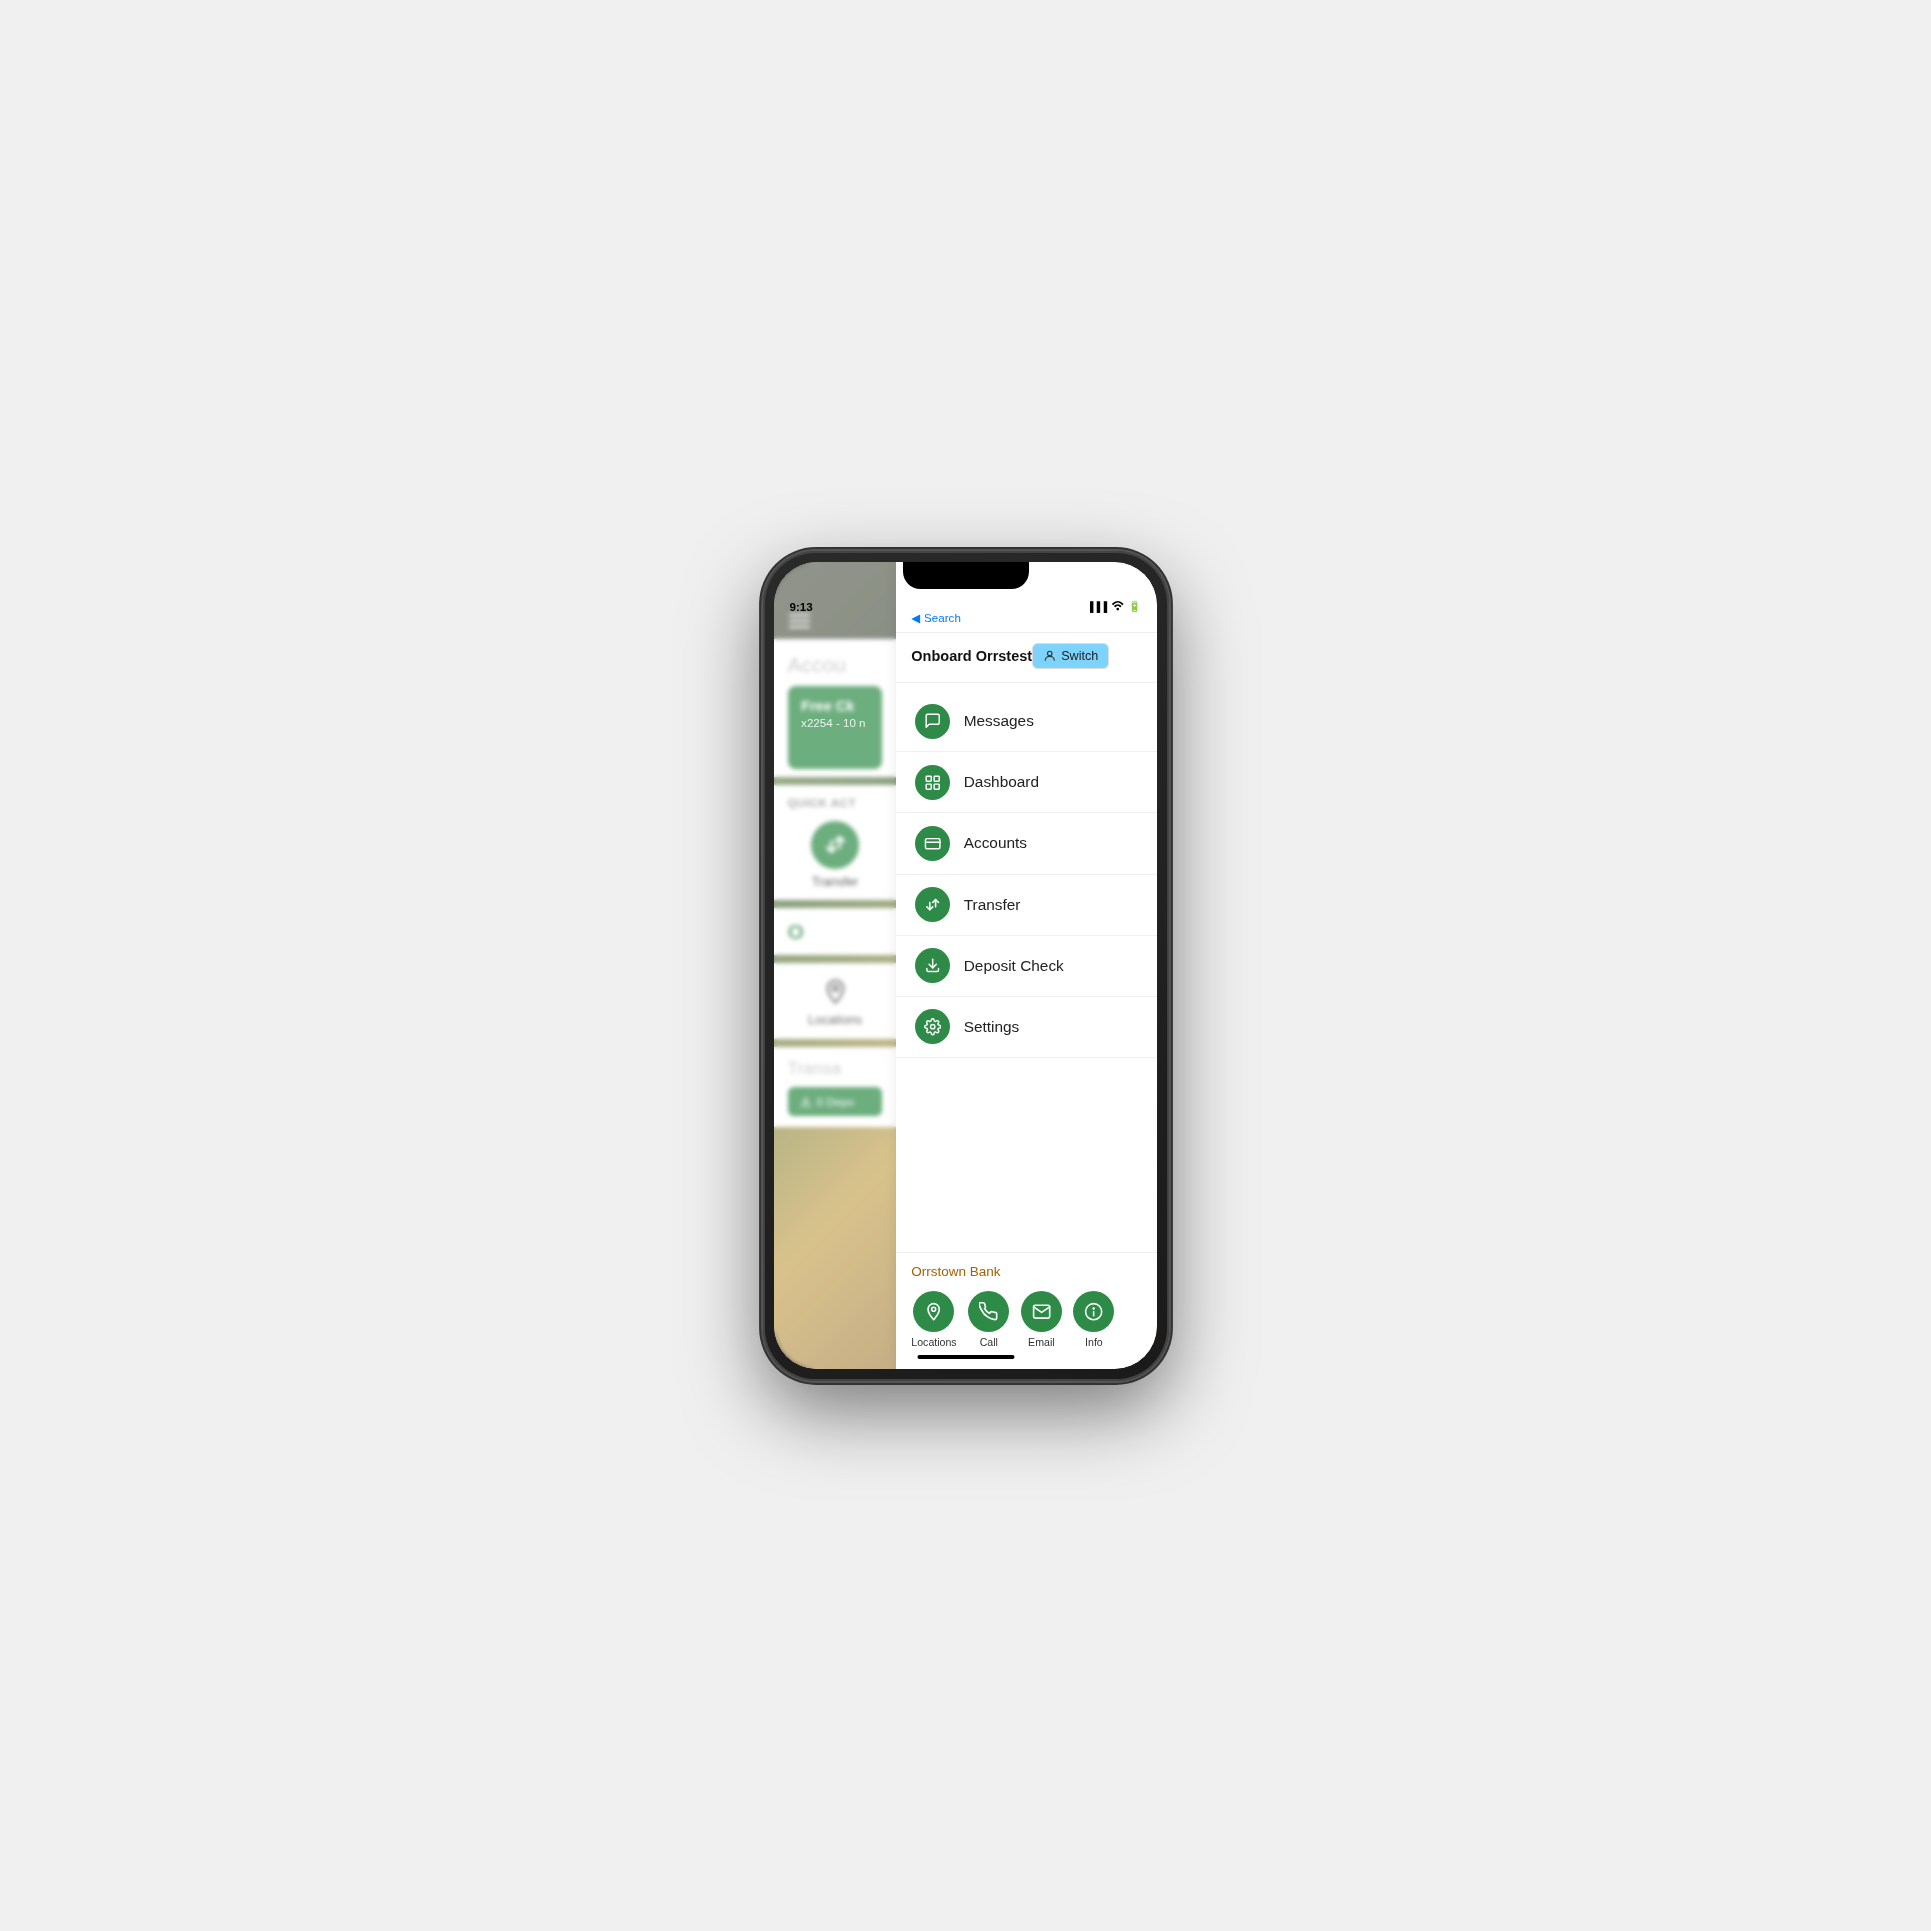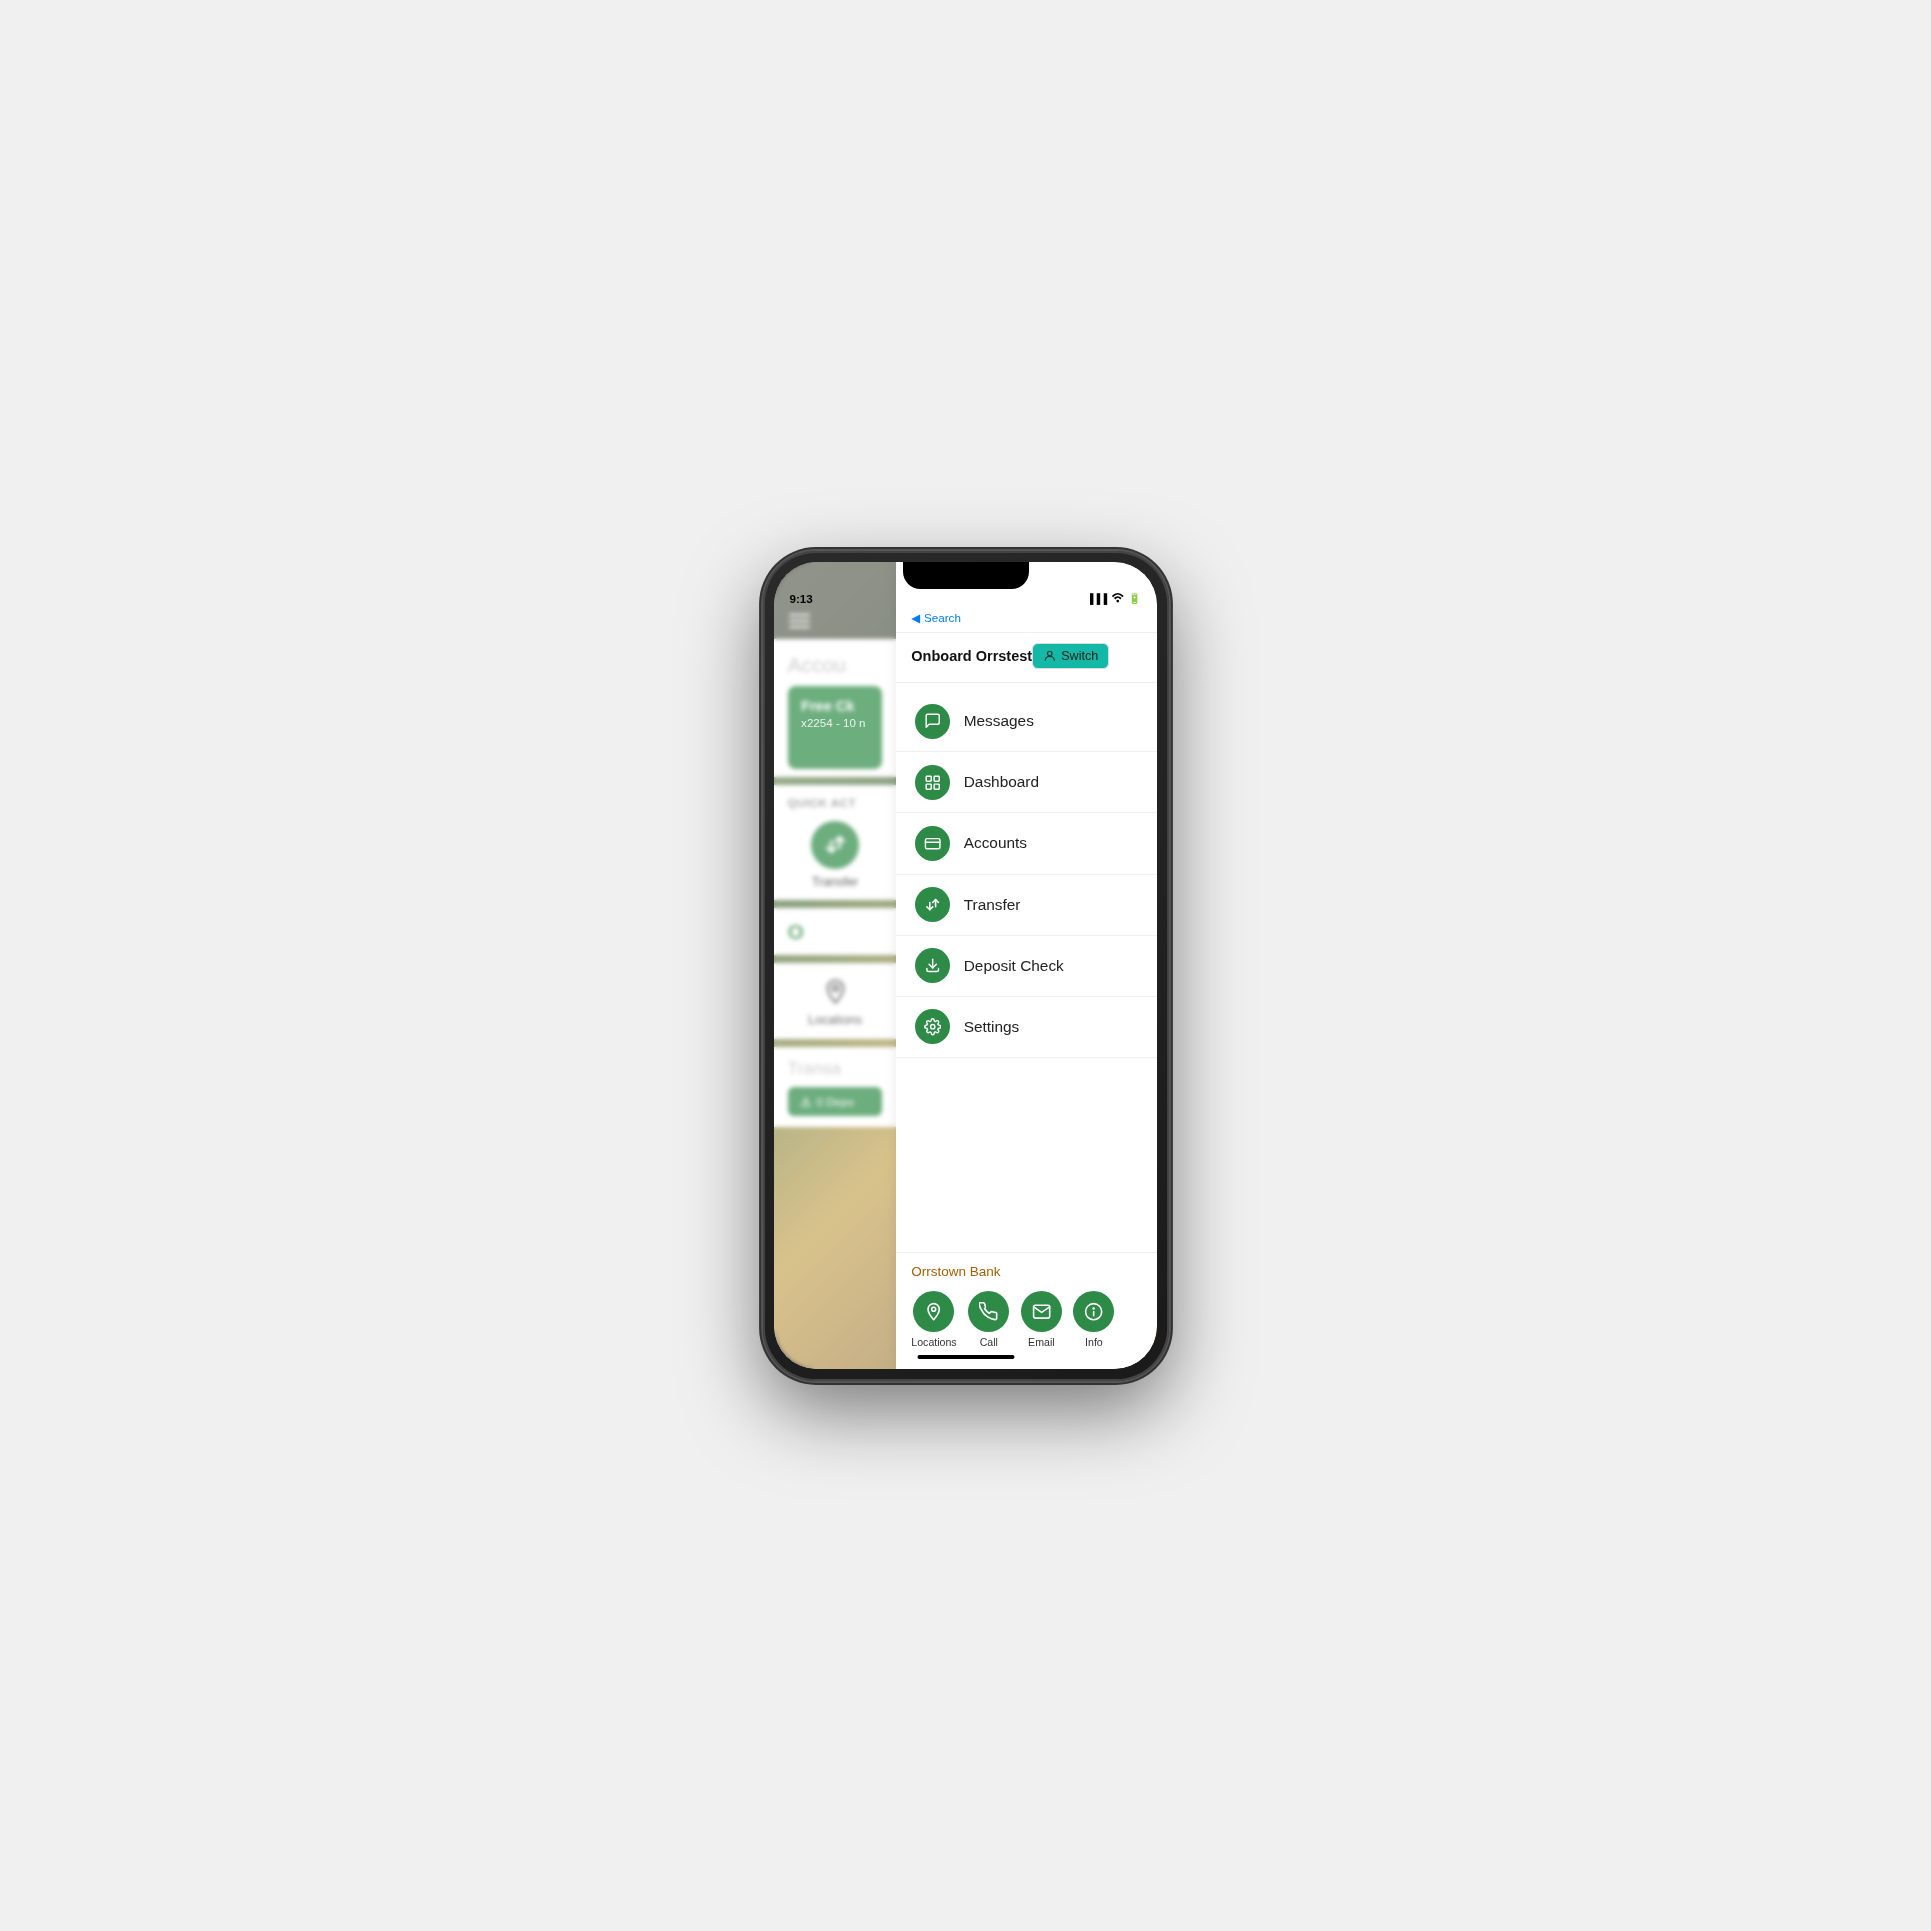--- a/index.html
+++ b/index.html
@@ -130,21 +130,21 @@
     .sidebar-title {
       font-size: 14.5px;
       font-weight: 600;
       color: #111;
     }
 
     .switch-btn {
       display: flex;
       align-items: center;
       gap: 4.8px;
-      background: #14b8a6;
+      background: #7dd3fc;
       border: 1px solid #ddd;
       border-radius: 5.8px;
       padding: 4.8px 9.7px;
       font-size: 12.6px;
       font-weight: 500;
       color: #222;
       cursor: pointer;
     }
 
     .switch-btn svg {
@@ -486,21 +486,21 @@
               </svg>
               <span>0 Depo</span>
             </div>
           </div>
 
           <div class="drawer-overlay"></div>
         </div>
 
         <div class="sidebar">
 
-          <div style="position:absolute;top:8px;left:0;right:0;height:41px;display:flex;align-items:flex-end;justify-content:space-between;padding:0 15.4px 5.8px;z-index:99;">
+          <div style="position:absolute;top:16px;left:0;right:0;height:41px;display:flex;align-items:flex-end;justify-content:space-between;padding:0 15.4px 5.8px;z-index:99;">
             <span class="status-time">9:13</span>
             <div class="status-icons">
               <span style="font-size:9.7px;color:#000;">▐▐▐</span>
               <span style="font-size:9.7px;">
                 <svg width="13.5" height="9.7" viewBox="0 0 24 18" fill="#000">
                   <path d="M1 5.5C5.25 1.25 10.83 0 12 0s6.75 1.25 11 5.5l-2.5 2.5C17.33 4.83 14.67 3 12 3S6.67 4.83 3.5 8L1 5.5z"></path>
                   <path d="M5 9.5C7.17 7.33 9.5 6 12 6s4.83 1.33 7 3.5L16.5 12C14.83 10.33 13.5 9 12 9s-2.83 1.33-4.5 3L5 9.5z"></path>
                   <circle cx="12" cy="15" r="2.5"></circle>
                 </svg>
               </span>

